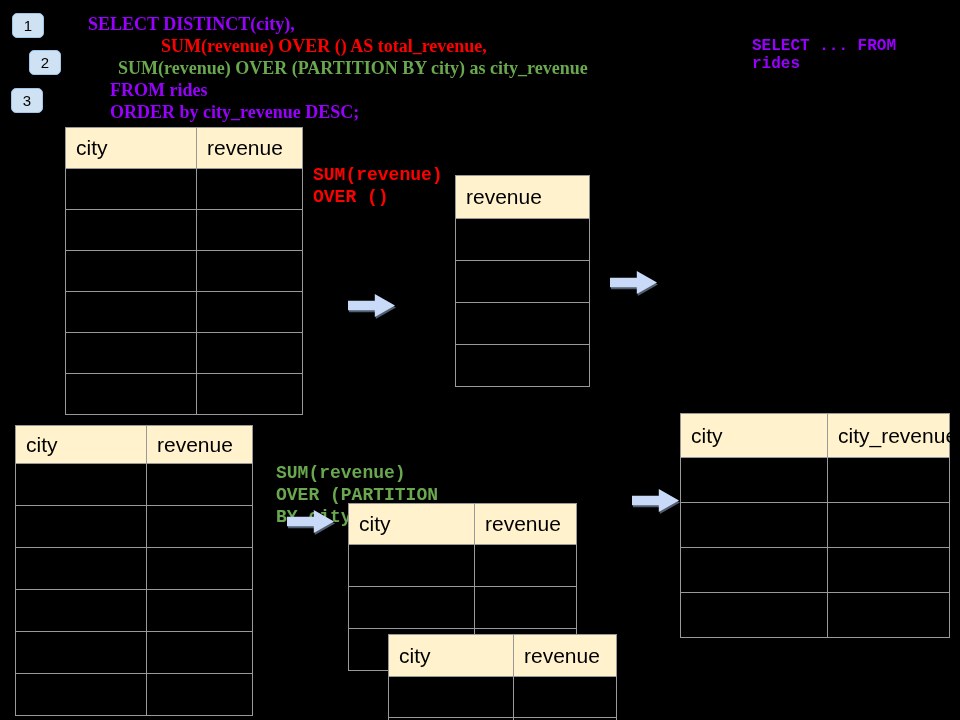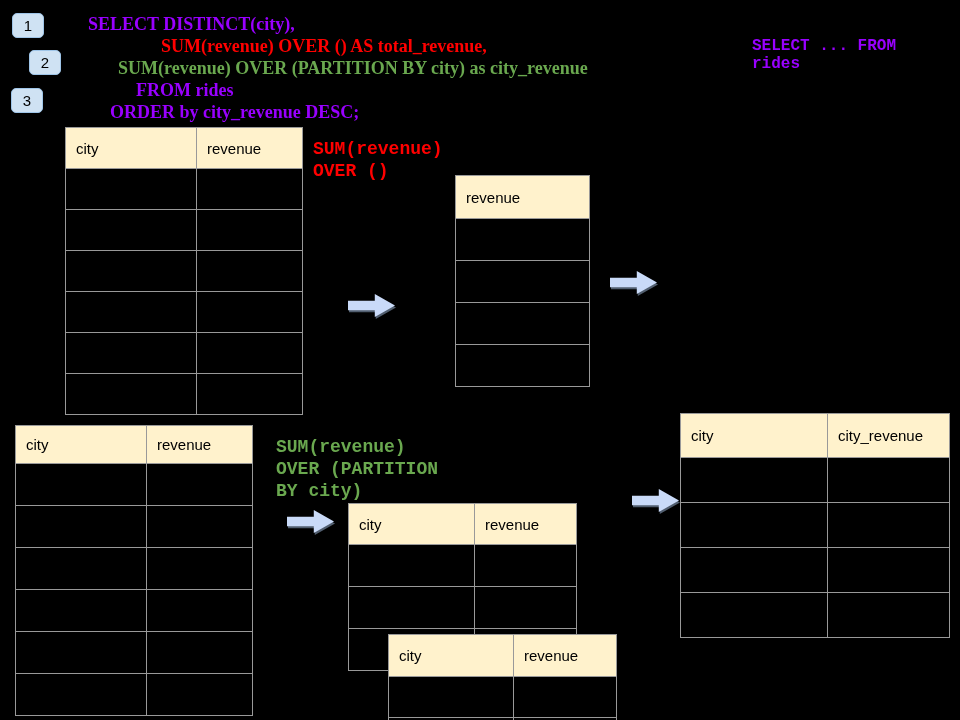--- a/index.html
+++ b/index.html
@@ -21,42 +21,42 @@
   .code{
     position:absolute;font-family:Liberation Serif, serif;
     font-weight:bold;font-size:18px;line-height:22px;white-space:pre;
   }
   .c-purple{color:#9900FF;}
   .c-red{color:#FF0000;}
   .c-green{color:#6AA84F;}
   #sql-line-0{left:88px;top:13px;}
   #sql-line-1{left:128px;top:35px;margin-left:33px;}
   #sql-line-2{left:118px;top:57px;}
-  #sql-line-3{left:110px;top:79px;margin-left:26px;}
+  #sql-line-3{left:110px;top:79px;}
   #sql-line-4{left:110px;top:101px;text-align:center;}
   
   #side-note{
     position:absolute;left:752px;top:37px;
     font-family:"Liberation Mono",monospace;font-weight:bold;
     font-size:16px;line-height:18px;color:#9900FF;white-space:pre-line;
   }
   
   .annotation{
     position:absolute;font-family:"Liberation Mono",monospace;
-    font-weight:bold;font-size:18px;line-height:22px;white-space:pre-line;
+    font-weight:bold;font-size:18px;line-height:22px;white-space:pre-line;margin-top:26px;
   }
   #annotation-total{left:313px;top:138px;color:#FF0000;}
   #annotation-partition{left:276px;top:436px;color:#6AA84F;}
   
   table.tbl{
     position:absolute;border-collapse:collapse;table-layout:fixed;
   }
   table.tbl th{
     background:#FFF2CC;color:#000;font-family:"Liberation Sans",sans-serif;
-    font-size:15px;font-weight:400;text-align:left;padding:0 0 0 10px;
+    font-size:21px;font-weight:400;text-align:left;padding:0 0 0 10px;
     border:1px solid #999999;
   }
   table.tbl td{
     border:1px solid #999999;background:#000000;padding:0;
   }
   #tbl-source-top{left:65px;top:127px;width:238px;z-index:1;}
   #tbl-source-top th{height:40px;}
   #tbl-source-top td{height:40px;}
   #tbl-source-top .col0{width:120px;}
 

